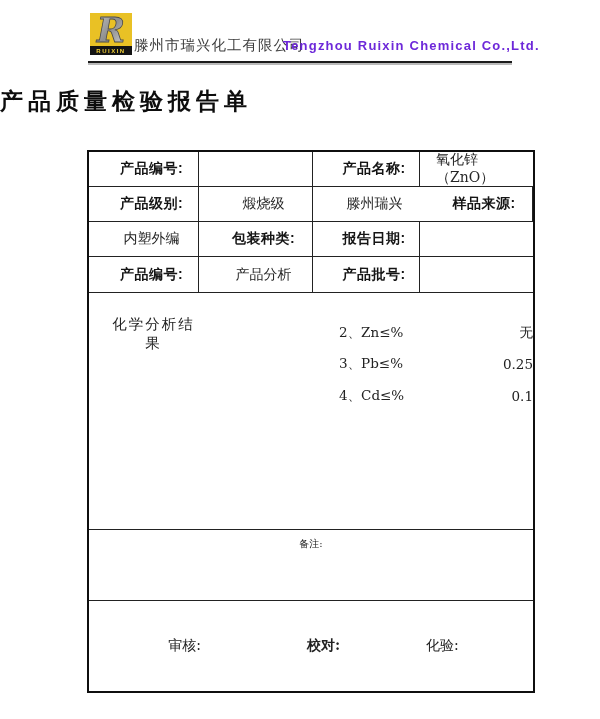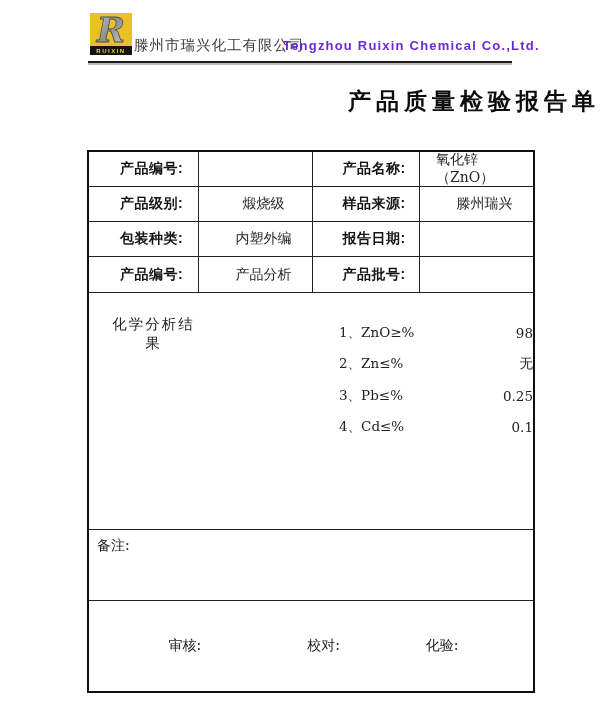--- a/index.html
+++ b/index.html
@@ -27,21 +27,21 @@
   }
   .header-rule {
     position: absolute; left: 88px; top: 61px; width: 424px; height: 2px;
     background: #1c1c1c;
     box-shadow: 0 2px 0 rgba(130,130,130,0.55);
   }
 
   
   .report-title {
     position: absolute; left: 0; top: 86px; width: 600px;
-    text-align: right;
+    text-align: left;
     font-weight: bold; font-size: 23px; letter-spacing: 5px;
     color: #0d0d0d;
   }
 
   
   .report-table {
     position: absolute; left: 87px; top: 150px;
     width: 448px; height: 543px;
     border: 2px solid #0f0f0f;
     display: grid;
@@ -80,34 +80,34 @@
   .result-item {
     margin-left: 137px; width: 194px; height: 31.5px;
     display: flex; justify-content: space-between; align-items: center;
     font-family: "DejaVu Serif", "Liberation Serif", serif;
     font-size: 13.5px; color: #222;
   }
   .result-item .item-value { text-align: right; }
 
   
   .remarks-cell {
-    align-items: flex-start; justify-content: flex-start;
+    align-items: flex-start; justify-content: center;
     padding: 7px 8px;
     font-family: "DejaVu Serif", "Liberation Serif", serif;
-    font-size: 14px; color: #222;
+    font-size: 10px; color: #222;
   }
 
   
   .signature-cell {
     justify-content: center;
     padding-left: 5px;
     font-family: "DejaVu Serif", "Liberation Serif", serif;
     font-size: 14px; color: #222;
   }
-  .sig-proofread { margin-left: 106px; }
+  .sig-proofread { margin-left: 106px; font-weight: bold; }
   .sig-test { margin-left: 86px; }
 </style>
 </head>
 <body>
 
 <div class="logo">
   <svg width="44" height="44" viewBox="0 0 44 44">
     <defs>
       <linearGradient id="silverR" x1="0" y1="0" x2="1" y2="1">
         <stop offset="0" stop-color="#c9c9c9"></stop>
@@ -129,40 +129,36 @@
 
 <div class="report-table">
 
   <div class="cell label-cell">产品编号:</div>
   <div class="cell value-cell"></div>
   <div class="cell label-cell">产品名称:</div>
   <div class="cell value-cell last-col">氧化锌（ZnO）</div>
 
   <div class="cell label-cell">产品级别:</div>
   <div class="cell value-cell">煅烧级</div>
+  <div class="cell value-cell last-col">滕州瑞兴</div>
   <div class="cell label-cell">样品来源:</div>
-  <div class="cell value-cell last-col">滕州瑞兴</div>
 
+  <div class="cell value-cell">内塑外编</div>
   <div class="cell label-cell">包装种类:</div>
-  <div class="cell value-cell">内塑外编</div>
   <div class="cell label-cell">报告日期:</div>
   <div class="cell value-cell last-col"></div>
 
   <div class="cell label-cell">产品编号:</div>
   <div class="cell value-cell">产品分析</div>
   <div class="cell label-cell">产品批号:</div>
   <div class="cell value-cell last-col"></div>
 
   <div class="cell span-all results-cell">
     <div class="results-heading">化学分析结果</div>
     <div class="results-items">
-      <div class="result-item">
-        <span class="item-name">1、ZnO≥%</span>
-        <span class="item-value">98</span>
-      </div>
       <div class="result-item">
         <span class="item-name">2、Zn≤%</span>
         <span class="item-value">无</span>
       </div>
       <div class="result-item">
         <span class="item-name">3、Pb≤%</span>
         <span class="item-value">0.25</span>
       </div>
       <div class="result-item">
         <span class="item-name">4、Cd≤%</span>

